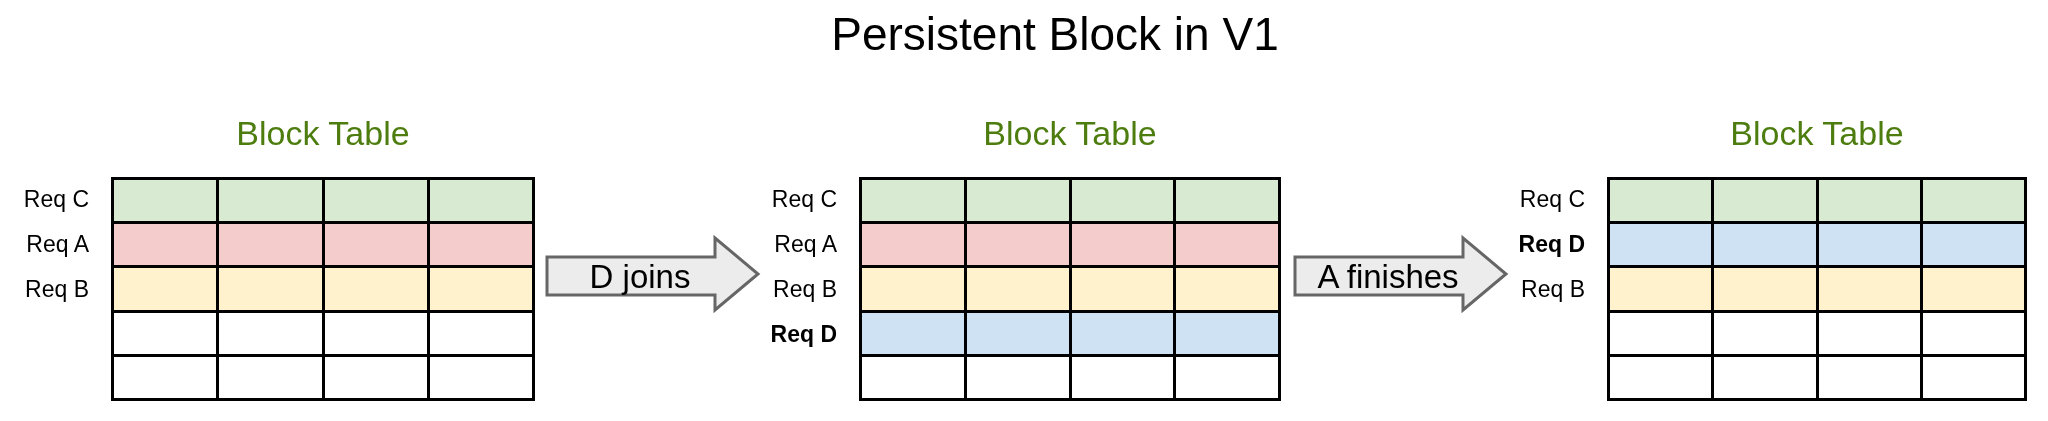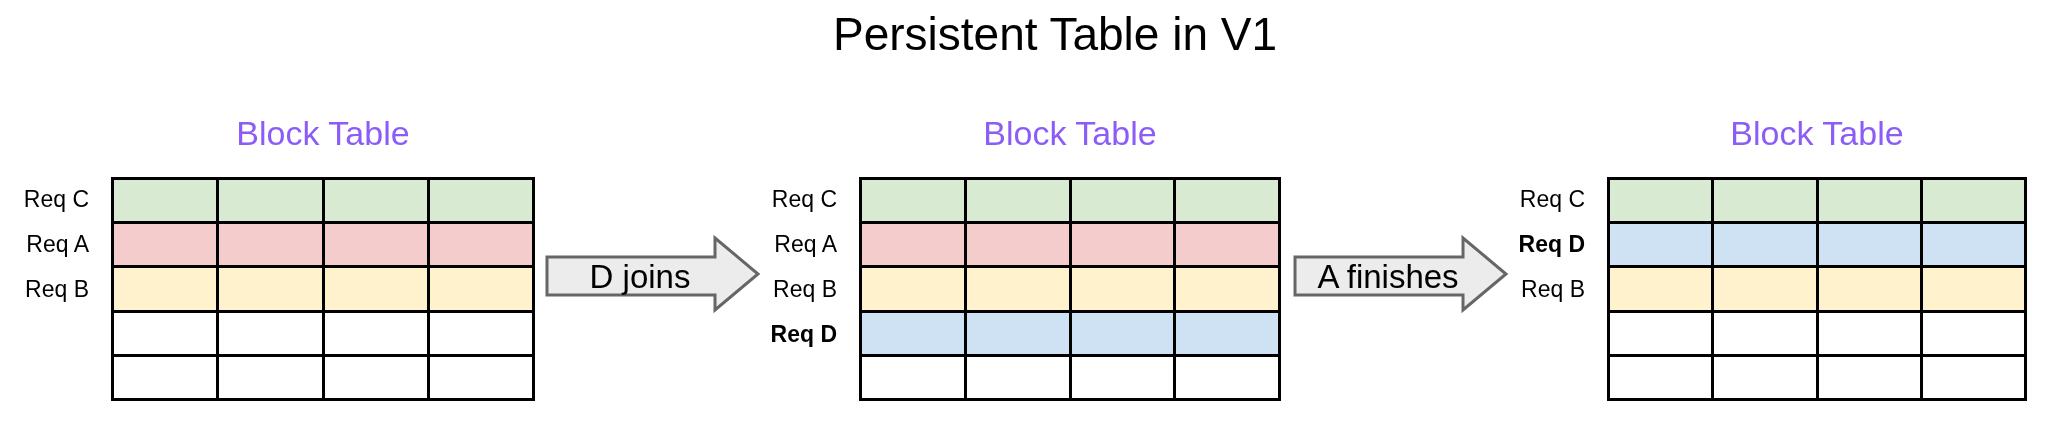--- a/index.html
+++ b/index.html
@@ -6,21 +6,21 @@
   .canvas {
     position:relative; width:2048px; height:421px; background:#ffffff;
     font-family:"Liberation Sans", sans-serif; overflow:hidden;
   }
   .title {
     position:absolute; top:7px; left:1055px; transform:translateX(-50%);
     font-size:46px; color:#000000; white-space:nowrap;
   }
   .heading {
     position:absolute; top:116px; transform:translateX(-50%);
-    font-size:34px; color:#8b5cf6; white-space:nowrap; line-height:1;
+    font-size:34px; color:#4d7c0f; white-space:nowrap; line-height:1;
   }
   .heading.h0 { left:323px; }
   .heading.h1 { left:1070px; }
   .heading.h2 { left:1817px; }
   .grid {
     position:absolute; top:177px; height:224px; box-sizing:border-box;
     display:grid; grid-template-columns:repeat(4,1fr); grid-template-rows:repeat(5,1fr);
     background:#000000; border:3px solid #000000; gap:3px;
   }
   .grid.g0 { left:111px;  width:424px; }
@@ -38,21 +38,21 @@
   .arrow text {
     font-family:"Liberation Sans", sans-serif; font-size:33px; fill:#000000;
     text-anchor:middle;
   }
 </style>
 </head>
 <body>
 
 <div class="canvas">
 
-  <div class="title">Persistent Table in V1</div>
+  <div class="title">Persistent Block in V1</div>
 
   <div class="heading h0">Block Table</div>
   <div class="heading h1">Block Table</div>
   <div class="heading h2">Block Table</div>
 
   <div class="grid g0">
       <div class="cell" style="background: rgb(217, 234, 211);"></div>
       <div class="cell" style="background: rgb(217, 234, 211);"></div>
       <div class="cell" style="background: rgb(217, 234, 211);"></div>
       <div class="cell" style="background: rgb(217, 234, 211);"></div>

